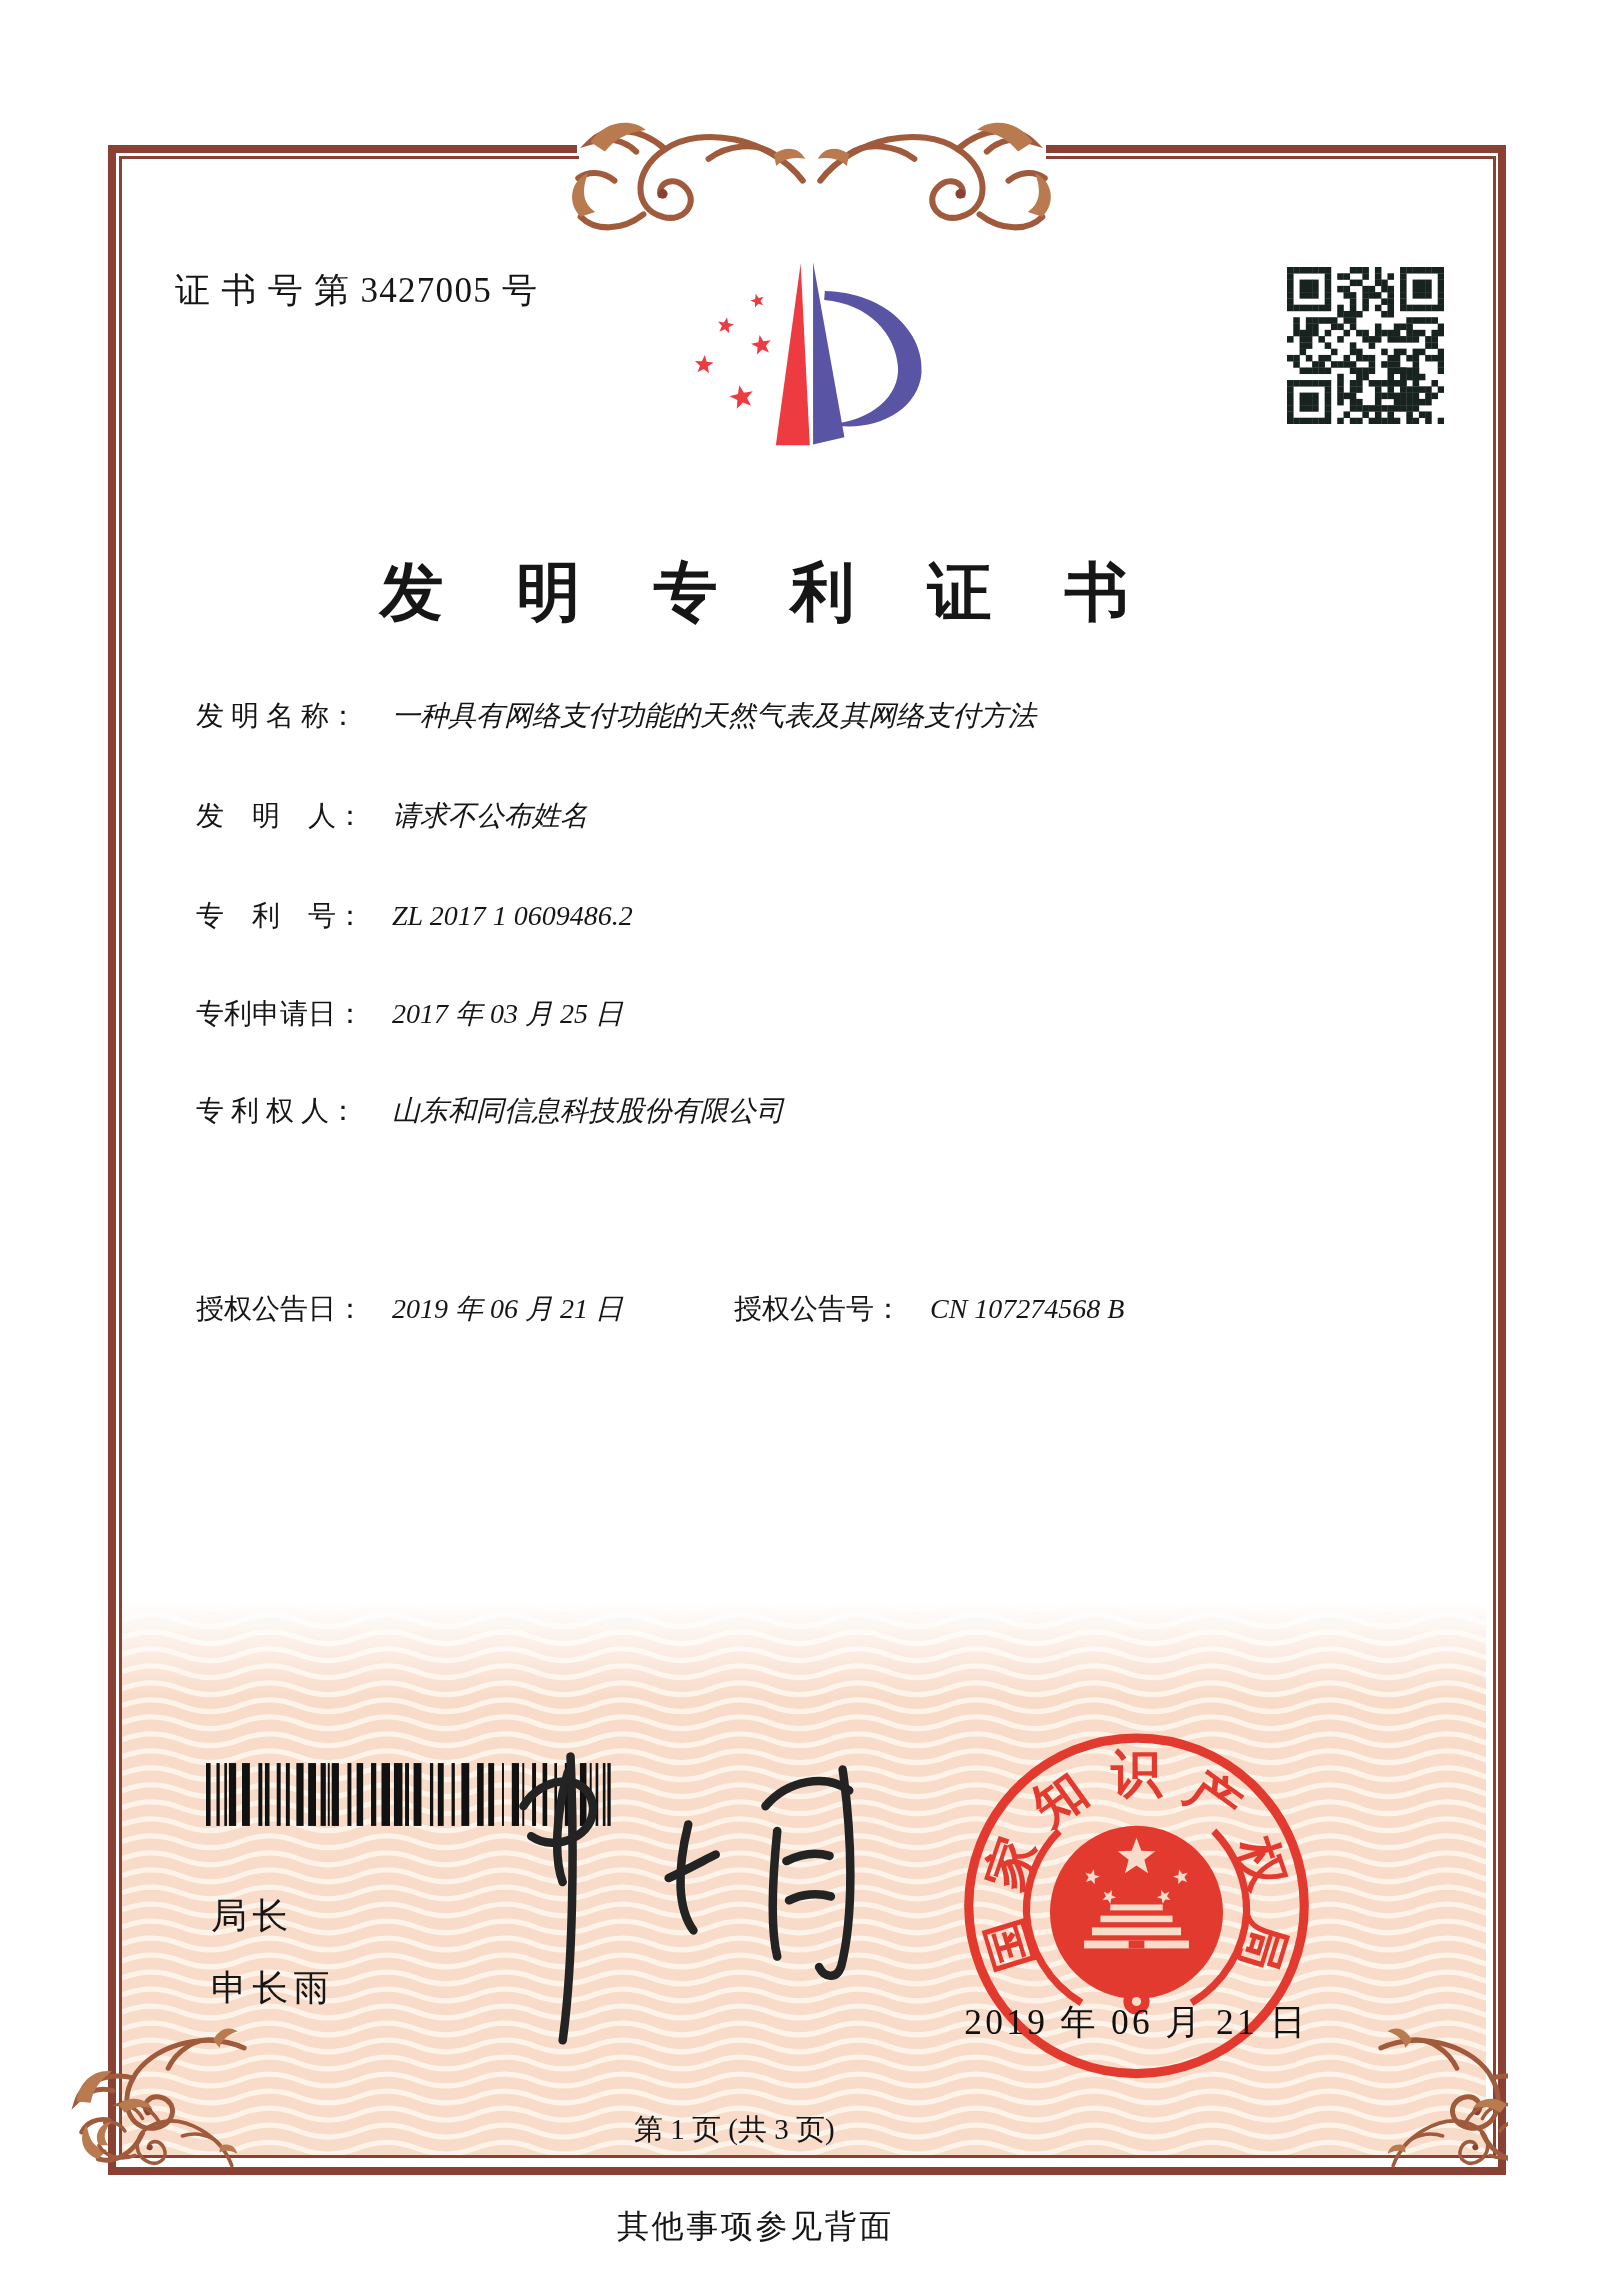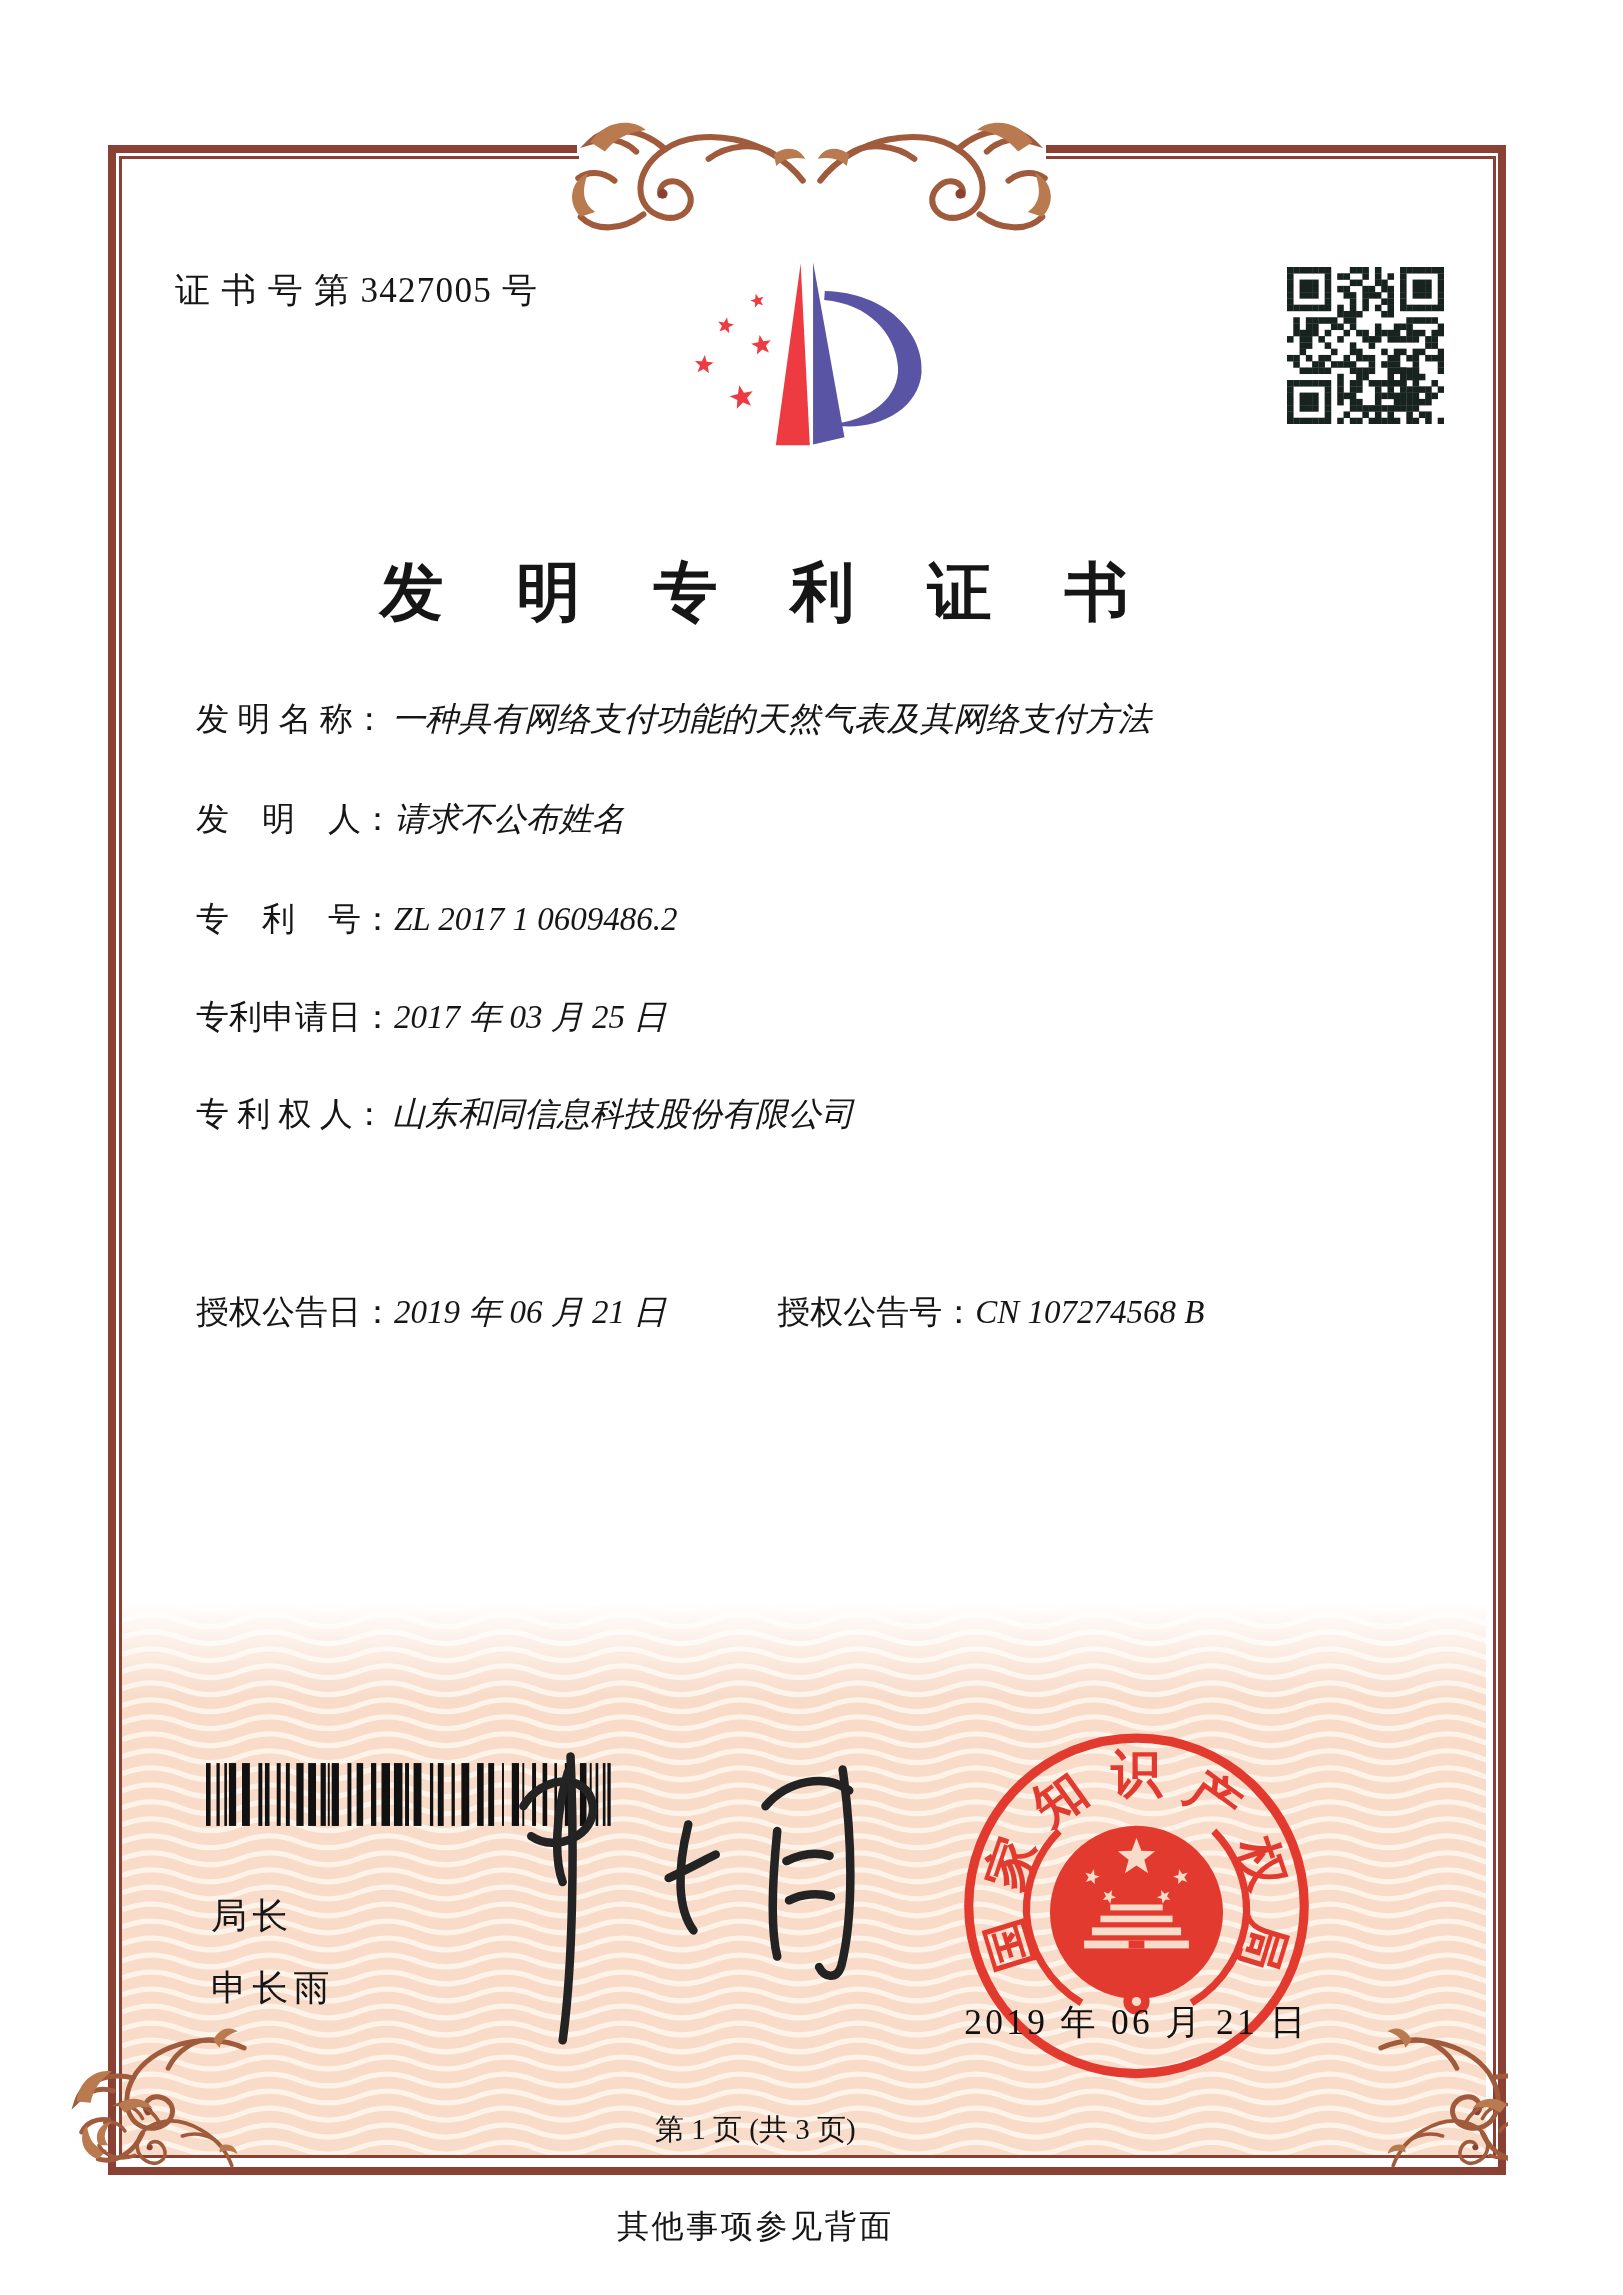--- a/index.html
+++ b/index.html
@@ -8,30 +8,30 @@
   
   .fr{position:absolute;background:#8a4033;}
   .patch{position:absolute;background:#ffffff;}
   
   .waves{position:absolute;left:122px;top:1601px;width:1364px;height:555px;
          -webkit-mask-image:linear-gradient(to bottom,rgba(0,0,0,0) 0,#000 98px);
          mask-image:linear-gradient(to bottom,rgba(0,0,0,0) 0,#000 98px);}
   .cert-no{position:absolute;left:175px;top:267px;font-size:35px;letter-spacing:1.3px;white-space:pre;}
   .title-wrap{position:absolute;left:0;width:100%;top:549px;text-align:center;}
   .title-wrap span{font-size:64px;font-weight:bold;letter-spacing:73px;margin-right:-73px;white-space:pre;}
-  .row{position:absolute;left:196px;display:flex;font-size:33px;line-height:1.4;align-items:flex-end;}
+  .row{position:absolute;left:196px;display:flex;font-size:28px;line-height:1.4;align-items:flex-end;}
   .flabel{flex:0 0 196px;white-space:pre;}
   .fvalue{white-space:pre;font-style:italic;}
   .fvalue div{line-height:48px;}
   .g2{margin-left:111px;}
   .paras{position:absolute;left:196px;top:1363px;width:1232px;font-size:32px;line-height:46px;
          text-align:justify;}
   .paras p{margin:0;text-indent:2em;}
   .director{position:absolute;left:211px;font-size:36px;letter-spacing:5.2px;text-align:right;}
-  .pageinfo{position:absolute;left:655px;top:2110px;font-size:29px;}
+  .pageinfo{position:absolute;left:634px;top:2110px;font-size:29px;}
   .backnote{position:absolute;left:617px;top:2205px;font-size:32px;letter-spacing:2.6px;}
   .wm{position:absolute;left:1511px;top:2272px;font-size:14.4px;font-weight:bold;color:#e60000;
       font-family:"Liberation Sans","DejaVu Sans",sans-serif;transform:scaleX(.9);transform-origin:left;}
   svg{display:block;}
   .abs{position:absolute;}
 </style>
 </head>
 <body>
 
 <div class="page">

